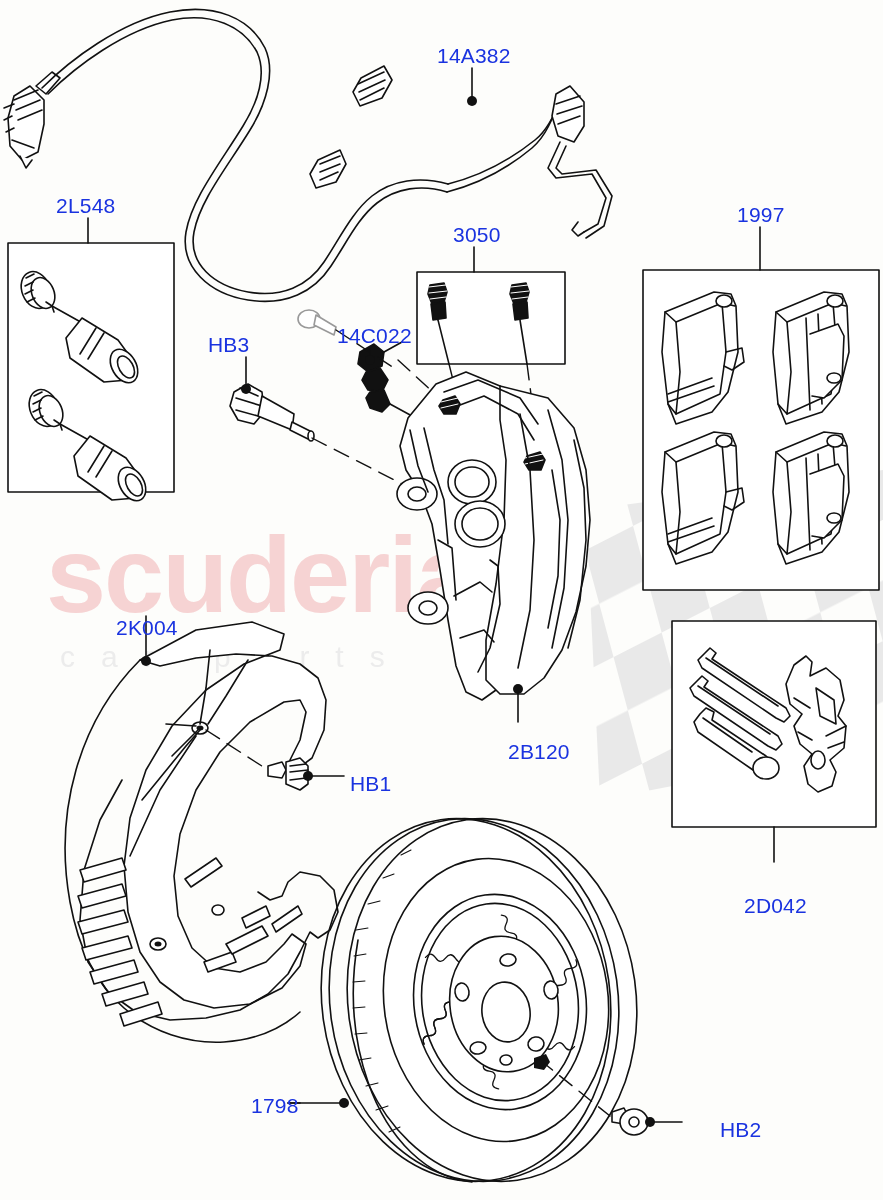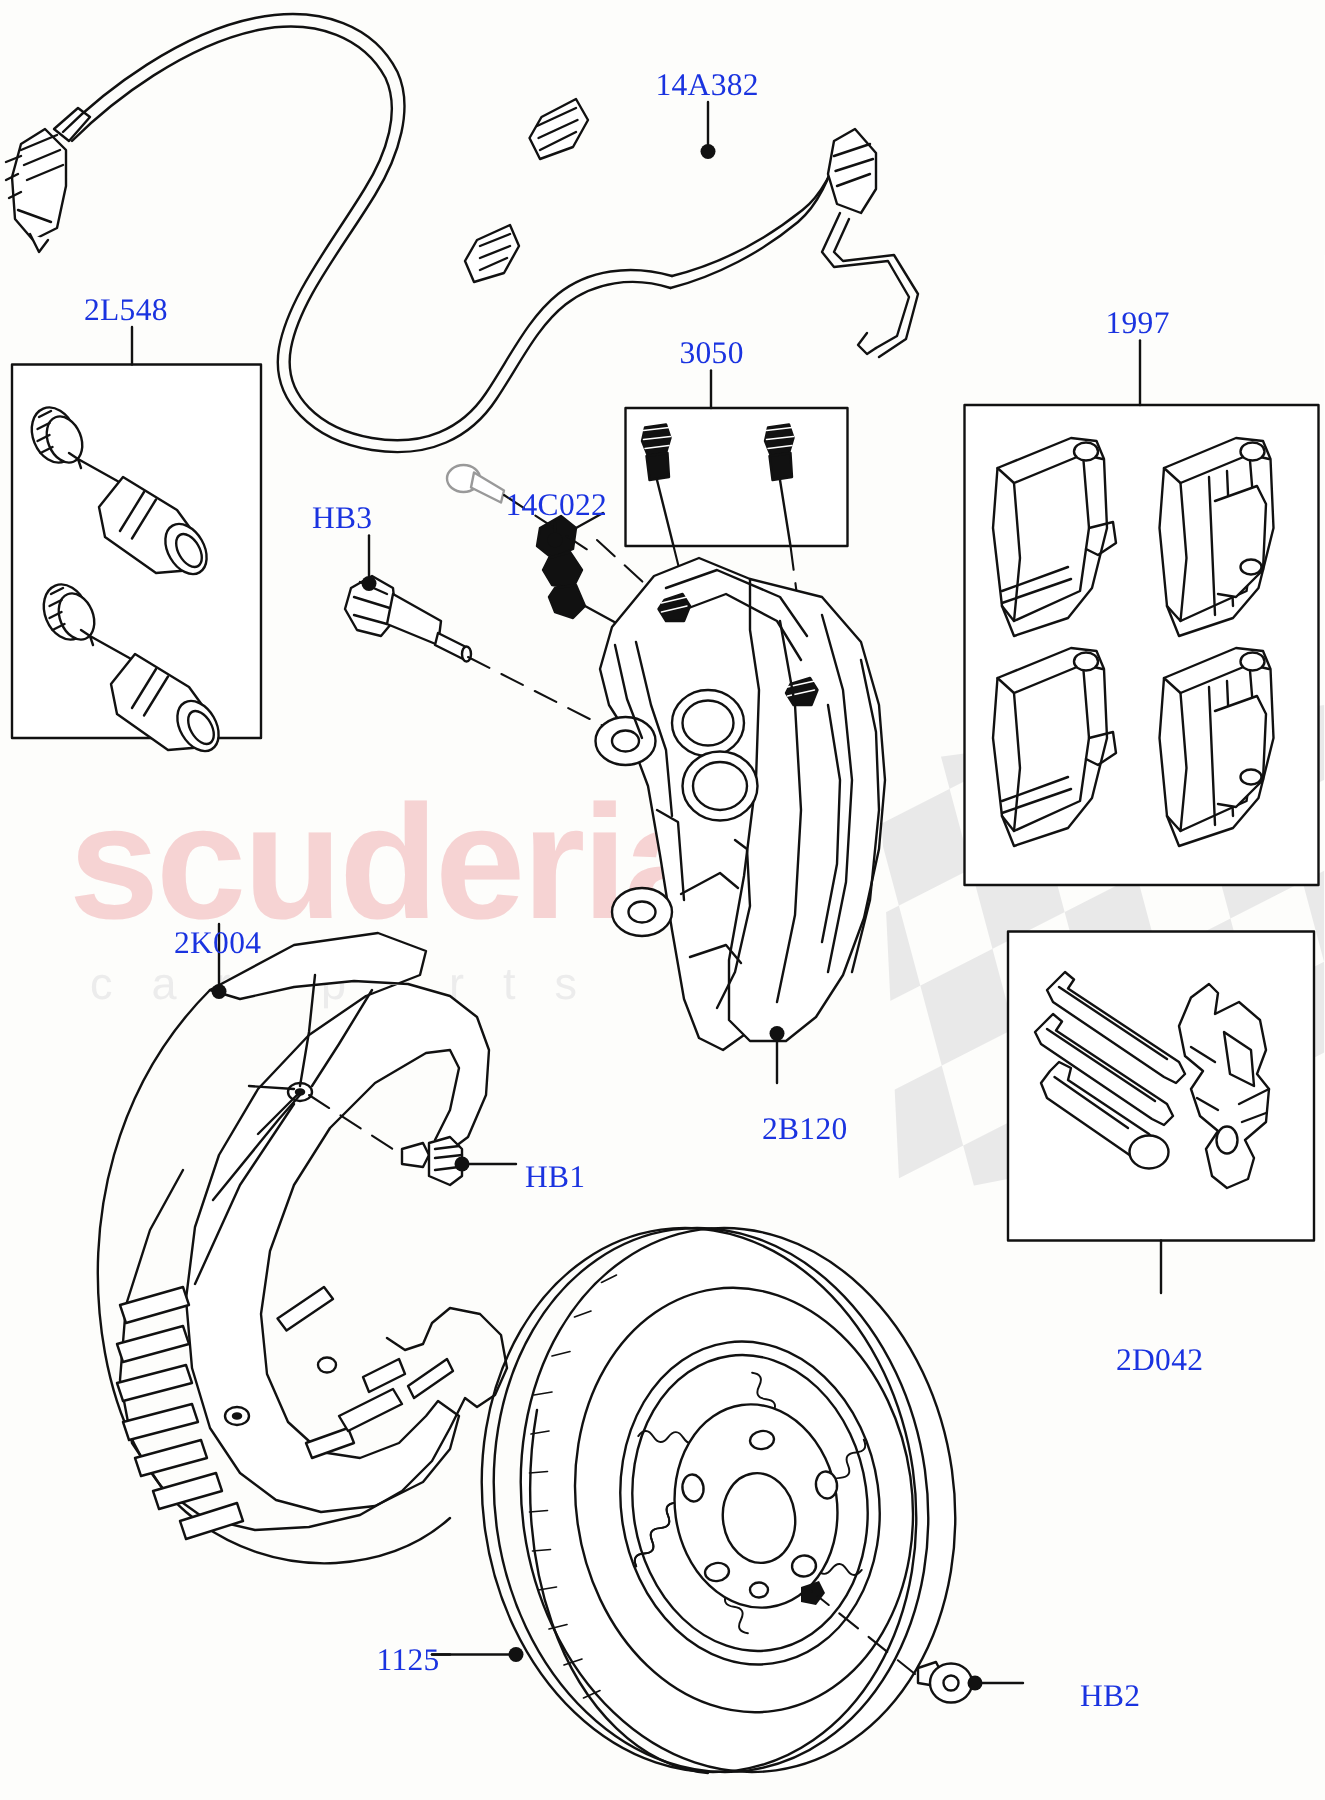--- a/index.html
+++ b/index.html
@@ -3,21 +3,21 @@
 <meta charset="utf-8">
 <style>
   html,body{margin:0;padding:0;background:#fff;}
   body{font-family:"Liberation Sans",sans-serif;}
   #sheet{
     position:relative;width:883px;height:1200px;background:#fdfdfb;
     overflow:hidden;
   }
   #sheet svg.layer{position:absolute;left:0;top:0;width:883px;height:1200px;}
   .lbl{
-    position:absolute;color:#1a33e0;font-family:Liberation Serif, serif;
+    position:absolute;color:#1a33e0;font-family:Liberation Sans, sans-serif;
     font-size:21px;letter-spacing:.2px;white-space:nowrap;
   }
   .wm-scuderia{
     position:absolute;left:46px;top:512px;font-size:108px;font-weight:bold;
     color:#f6d3d3;letter-spacing:-2px;font-family:"Liberation Sans",sans-serif;
     pointer-events:none;user-select:none;
   }
   .wm-carparts{
     position:absolute;left:60px;top:640px;font-size:30px;
     color:#ececec;letter-spacing:26px;font-family:"Liberation Sans",sans-serif;
@@ -448,16 +448,16 @@
   <div class="lbl" style="left:437px;top:44px">14A382</div>
   <div class="lbl" style="left:56px;top:194px">2L548</div>
   <div class="lbl" style="left:453px;top:223px">3050</div>
   <div class="lbl" style="left:737px;top:203px">1997</div>
   <div class="lbl" style="left:337px;top:324px">14C022</div>
   <div class="lbl" style="left:208px;top:333px">HB3</div>
   <div class="lbl" style="left:116px;top:616px">2K004</div>
   <div class="lbl" style="left:508px;top:740px">2B120</div>
   <div class="lbl" style="left:744px;top:894px">2D042</div>
   <div class="lbl" style="left:350px;top:772px">HB1</div>
-  <div class="lbl" style="left:251px;top:1094px">1125</div>
+  <div class="lbl" style="left:251px;top:1094px">1798</div>
   <div class="lbl" style="left:720px;top:1118px">HB2</div>
 
 </div>
 
 </body></html>

